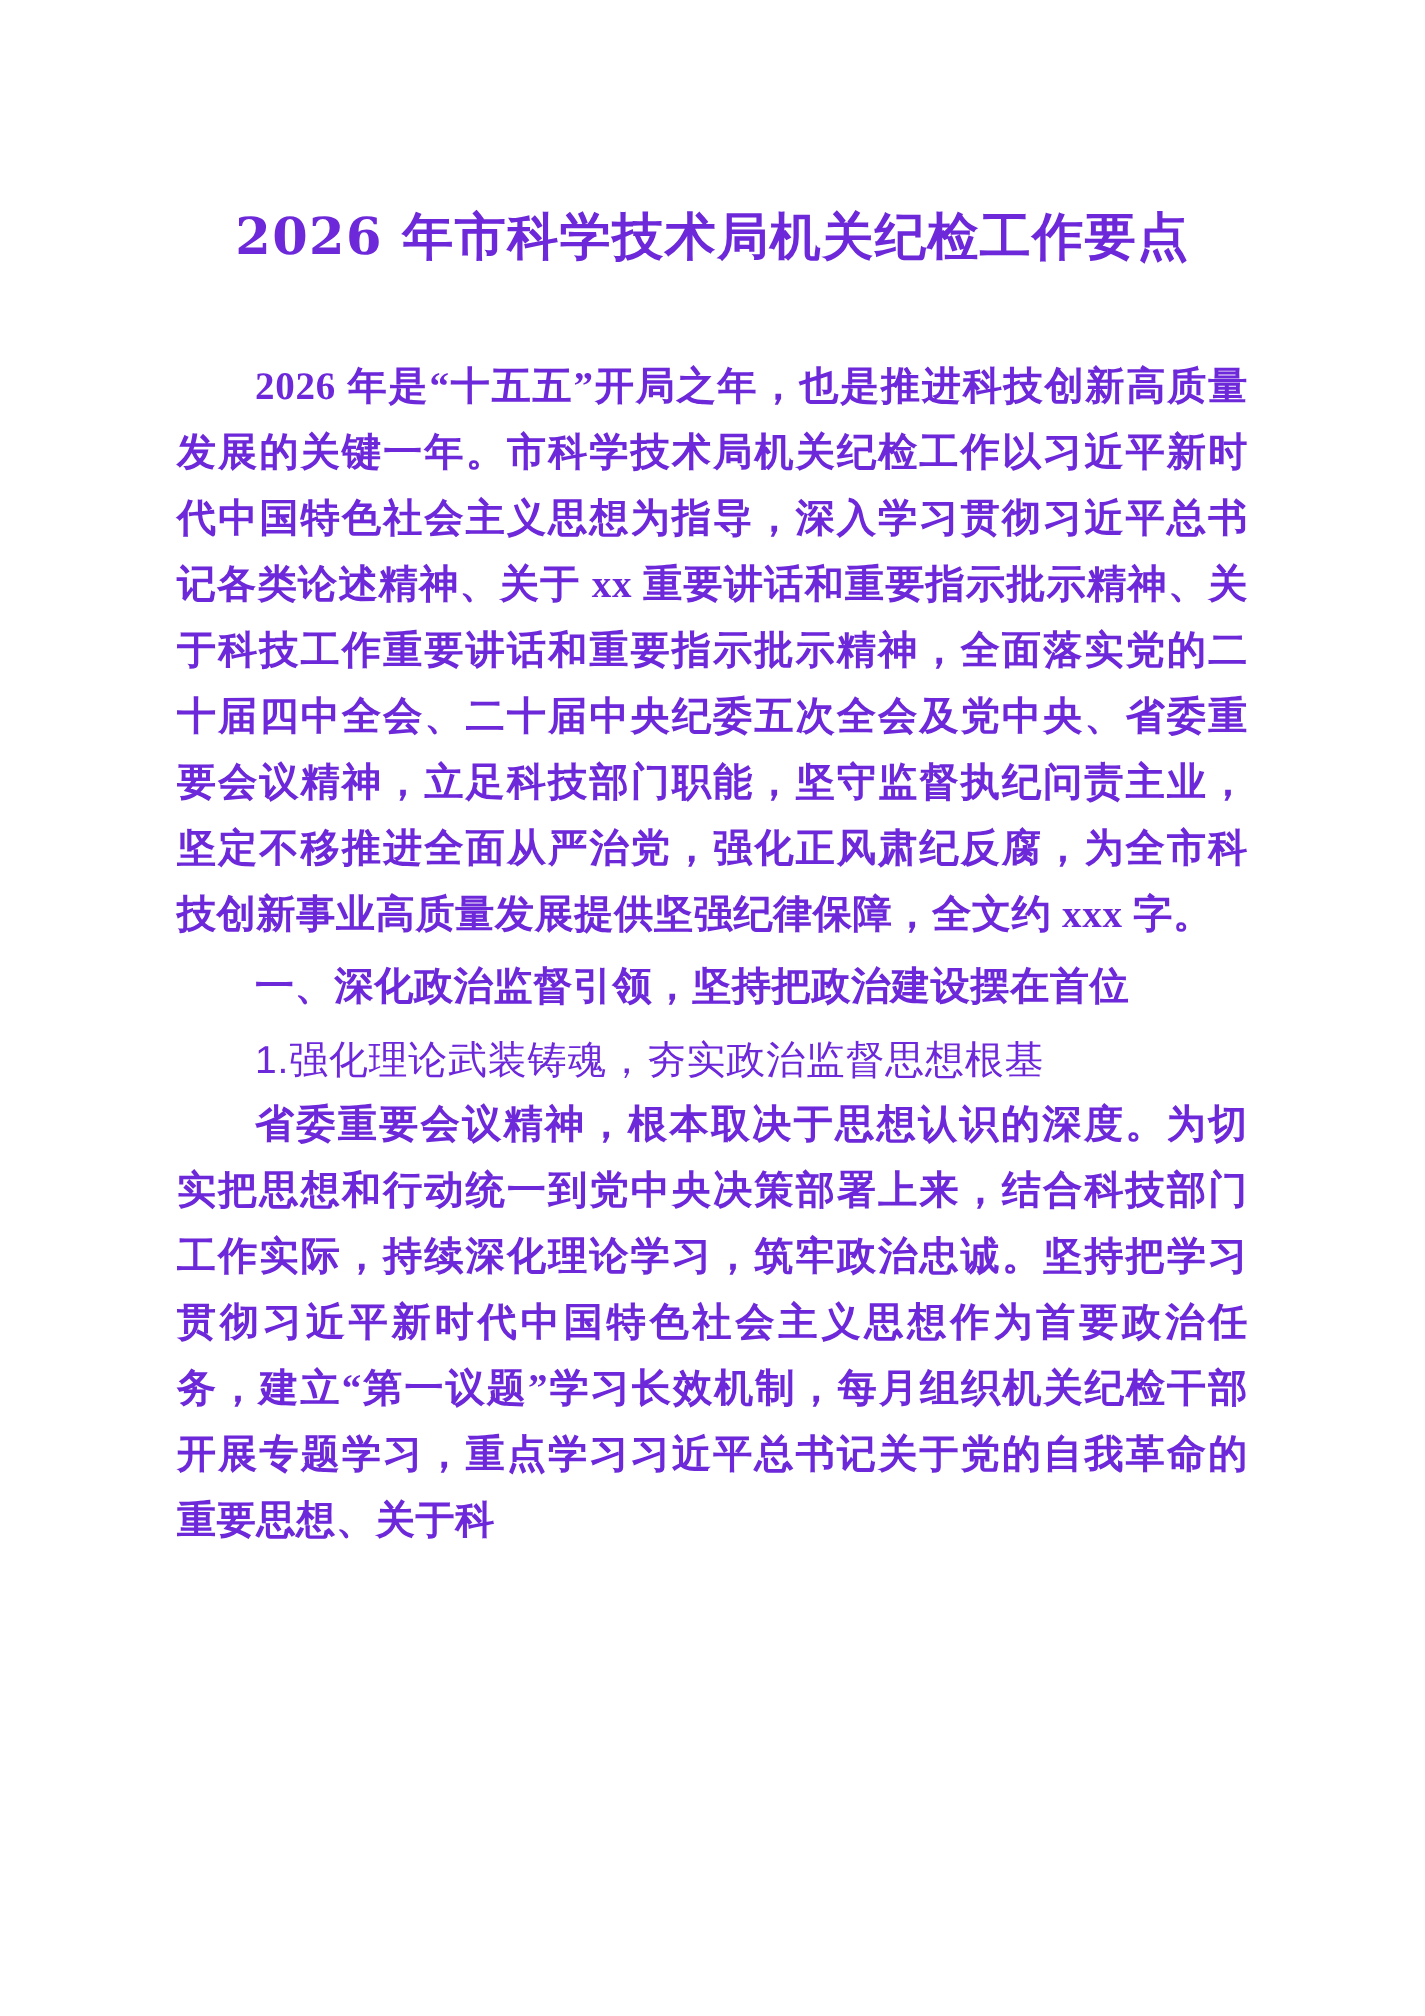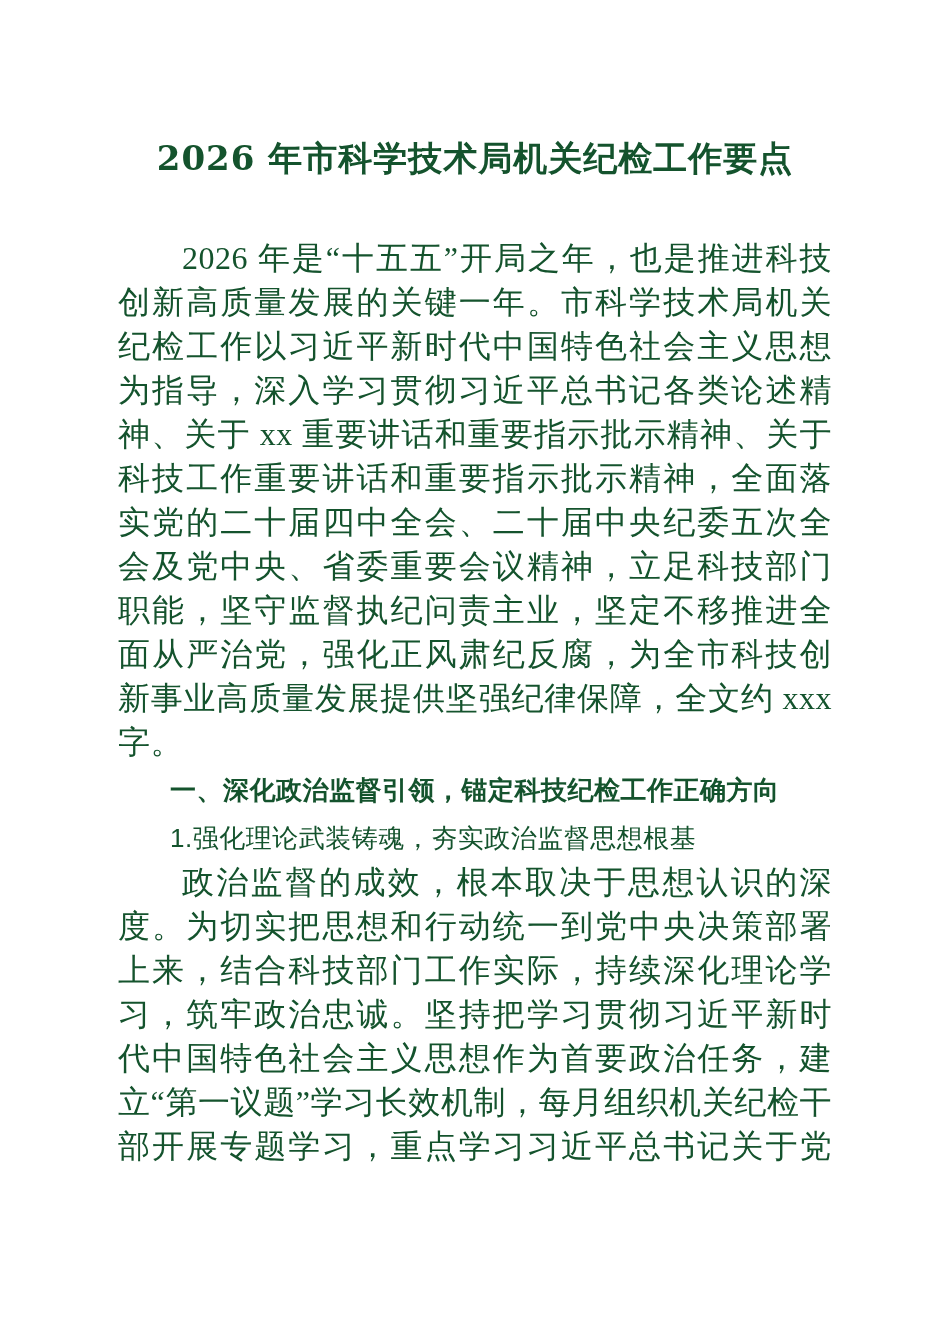--- a/index.html
+++ b/index.html
@@ -5,43 +5,43 @@
   html, body {
     margin: 0;
     padding: 0;
     background: #ffffff;
   }
   .page {
     position: relative;
     width: 950px;
     height: 1168px;
     background: #ffffff;
-    color: #14532d;
+    color: #6d28d9;
     overflow: hidden;
     font-family: "Liberation Serif", "DejaVu Serif", serif;
   }
   .content {
     padding: 132px 118px 0 118px;
   }
   .doc-title {
     margin: 0 0 52px 0;
     font-size: 34px;
     line-height: 52px;
     font-weight: bold;
     text-align: center;
     letter-spacing: 1px;
     font-family: "DejaVu Serif", "Liberation Serif", serif;
   }
   .para {
     margin: 0;
-    font-size: 32px;
+    font-size: 26px;
     line-height: 44px;
     text-indent: 2em;
     text-align: justify;
-    font-weight: normal;
+    font-weight: bold;
     letter-spacing: 0.5px;
   }
   .heading {
     margin: 4px 0 0 0;
     font-size: 26px;
     line-height: 44px;
     text-indent: 2em;
     font-weight: bold;
     letter-spacing: 0.5px;
     font-family: "DejaVu Sans", "Liberation Sans", sans-serif;
@@ -58,20 +58,20 @@
 </style>
 </head>
 <body>
 
 <div class="page">
   <div class="content">
     <h1 class="doc-title">2026 年市科学技术局机关纪检工作要点</h1>
 
     <p class="para">2026 年是“十五五”开局之年，也是推进科技创新高质量发展的关键一年。市科学技术局机关纪检工作以习近平新时代中国特色社会主义思想为指导，深入学习贯彻习近平总书记各类论述精神、关于 xx 重要讲话和重要指示批示精神、关于科技工作重要讲话和重要指示批示精神，全面落实党的二十届四中全会、二十届中央纪委五次全会及党中央、省委重要会议精神，立足科技部门职能，坚守监督执纪问责主业，坚定不移推进全面从严治党，强化正风肃纪反腐，为全市科技创新事业高质量发展提供坚强纪律保障，全文约 xxx 字。</p>
 
-    <h2 class="heading">一、深化政治监督引领，锚定科技纪检工作正确方向</h2>
+    <h2 class="heading">一、深化政治监督引领，坚持把政治建设摆在首位</h2>
 
 
     <h3 class="subheading">1.强化理论武装铸魂，夯实政治监督思想根基</h3>
 
-    <p class="para">政治监督的成效，根本取决于思想认识的深度。为切实把思想和行动统一到党中央决策部署上来，结合科技部门工作实际，持续深化理论学习，筑牢政治忠诚。坚持把学习贯彻习近平新时代中国特色社会主义思想作为首要政治任务，建立“第一议题”学习长效机制，每月组织机关纪检干部开展专题学习，重点学习习近平总书记关于党的自我革命的重要思想、关于科</p>
+    <p class="para">省委重要会议精神，根本取决于思想认识的深度。为切实把思想和行动统一到党中央决策部署上来，结合科技部门工作实际，持续深化理论学习，筑牢政治忠诚。坚持把学习贯彻习近平新时代中国特色社会主义思想作为首要政治任务，建立“第一议题”学习长效机制，每月组织机关纪检干部开展专题学习，重点学习习近平总书记关于党的自我革命的重要思想、关于科</p>
   </div>
 </div>
 
 </body></html>

